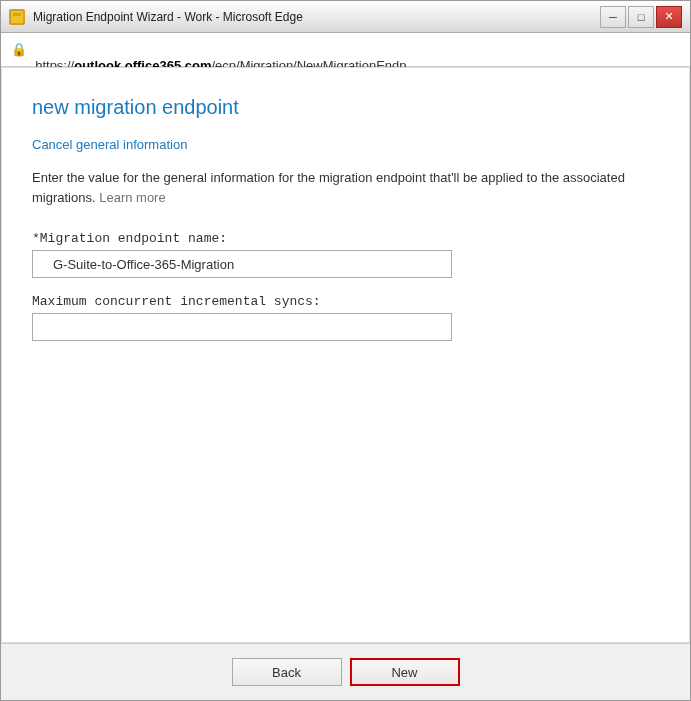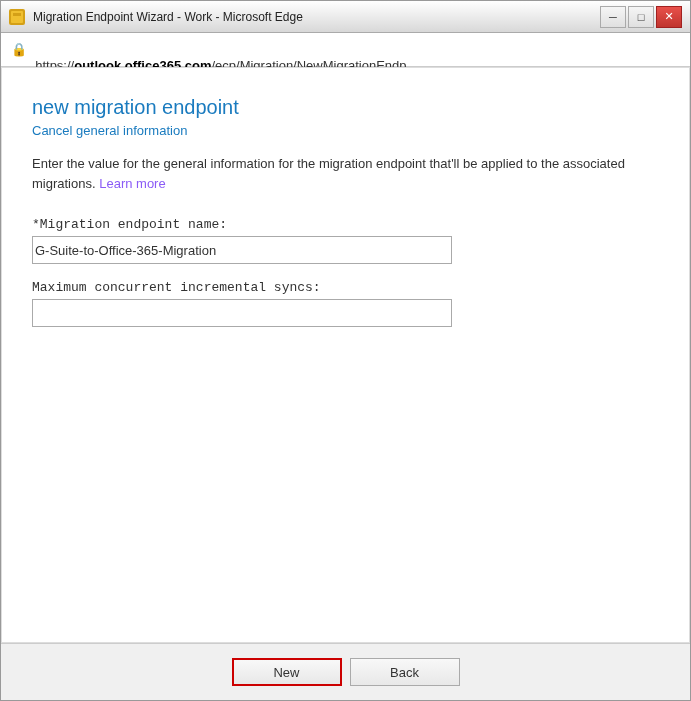--- a/index.html
+++ b/index.html
@@ -112,38 +112,38 @@
       display: flex;
       flex-direction: column;
       border: 1px solid #ddd;
       margin: 0;
     }
 
     .page-title {
       font-size: 20px;
       color: #1a7bbf;
       font-weight: 300;
-      margin-bottom: 4px;
+      margin-bottom: 18px;
     }
 
     .page-subtitle {
       font-size: 13px;
       color: #1a7bbf;
       margin-bottom: 16px;
     }
 
     .description {
       font-size: 13px;
       color: #333;
       line-height: 1.5;
       margin-bottom: 4px;
     }
 
     .learn-more {
-      color: #8b5cf6;
+      color: #737373;
       text-decoration: none;
       cursor: pointer;
     }
 
     .form-section {
       margin-top: 20px;
     }
 
     .field-group {
       margin-bottom: 16px;
@@ -154,21 +154,21 @@
       color: #333;
       margin-bottom: 4px;
       display: block;
       font-family: Liberation Mono, monospace;
     }
 
     .text-input {
       width: 420px;
       height: 28px;
       border: 1px solid #aaa;
-      padding: 4px 2px;
+      padding: 4px 20px;
       font-size: 13px;
       color: #333;
       outline: none;
       background: white;
     }
 
     .spacer {
       flex: 1;
     }
 
@@ -254,17 +254,17 @@
         <input type="text" class="text-input" value="" style="">
       </div>
 
     </div>
 
     <div class="spacer"></div>
 
   </div>
 
   <div class="footer">
+    <button class="footer-btn">Back</button>
     <button class="footer-btn highlighted">New</button>
-    <button class="footer-btn">Back</button>
   </div>
 
 </div>
 
 </body></html>

